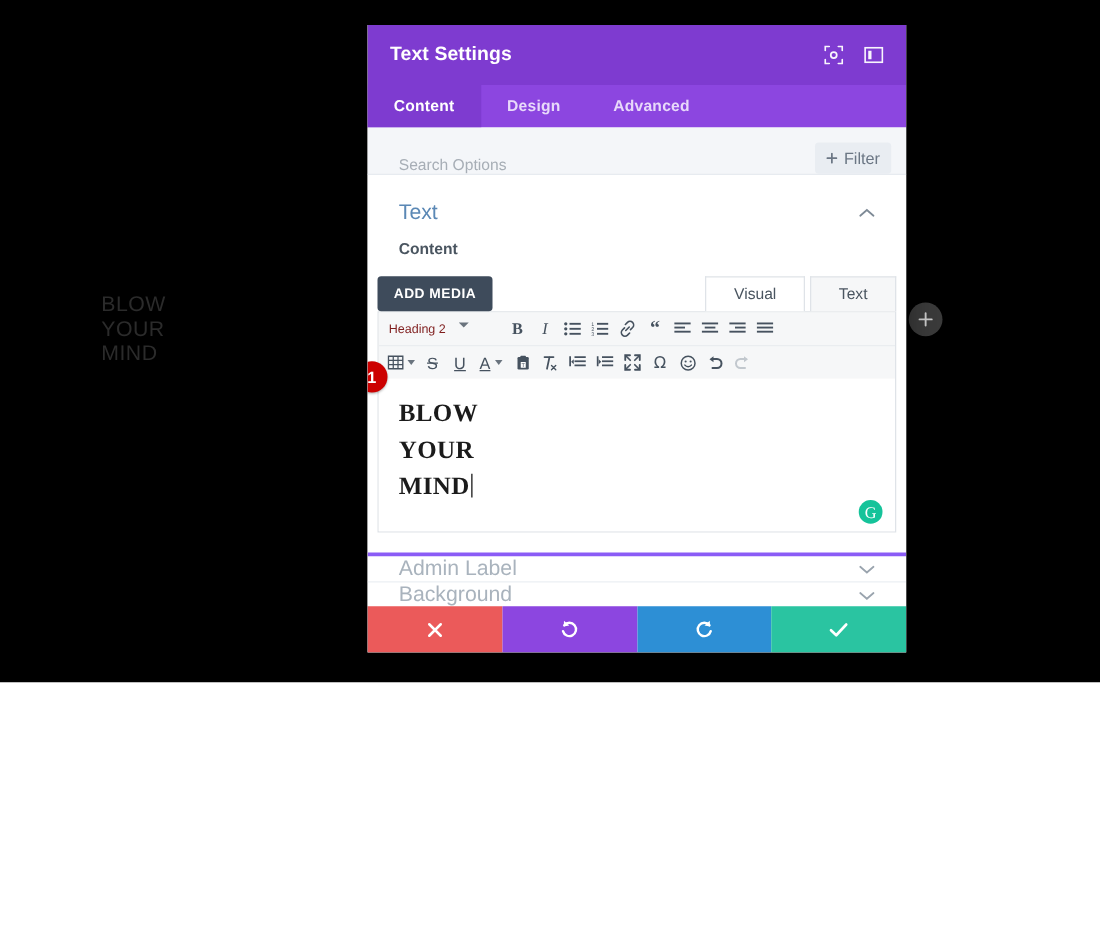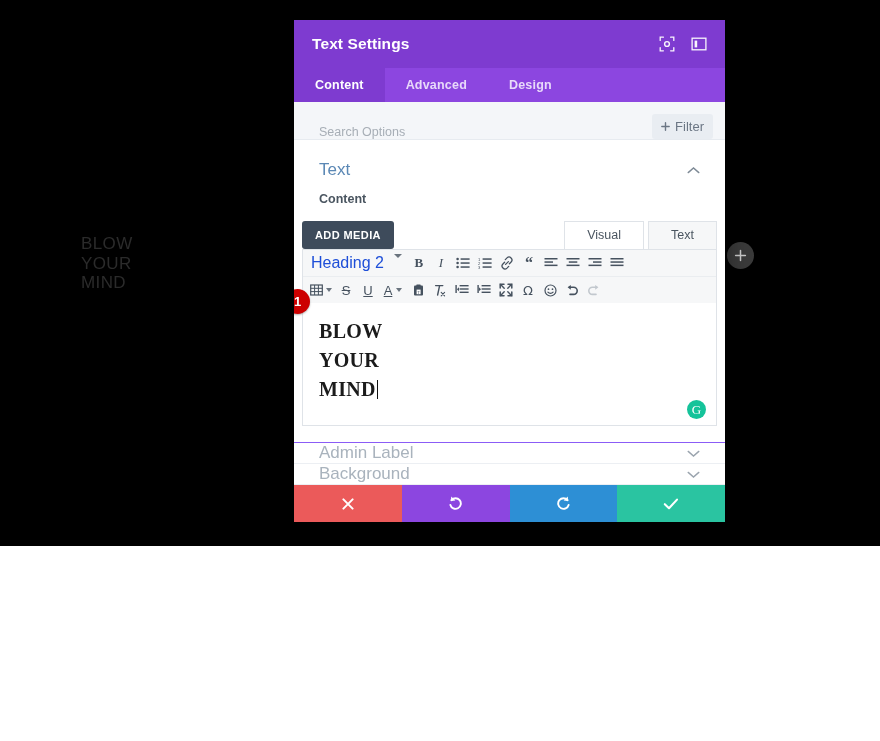--- a/index.html
+++ b/index.html
@@ -83,21 +83,21 @@
     padding: 5px 9px; font-size: 13px; color: #6b7684;
     display: flex; align-items: center; gap: 5px; cursor: pointer;
     font-family: "Liberation Sans", sans-serif;
   }
 
   .modal-body {
     flex: 1; overflow: hidden; background: #ffffff;
     display: flex; flex-direction: column;
   }
 
-  .section-open { padding: 0 0 16px 0; border-bottom: 1px solid #8b5cf6; }
+  .section-open { padding: 0 0 16px 0; border-bottom: 3px solid #8b5cf6; }
   .section-head {
     display: flex; align-items: center; justify-content: space-between;
     padding: 20px 25px 12px 25px; cursor: pointer;
   }
   .section-title-open { font-size: 17px; color: #5b88b5; }
   .section-title-closed { font-size: 17px; color: #a9b3bd; }
   .chev { width: 13px; height: 9px; }
 
   .section-closed {
     display: flex; align-items: center; justify-content: space-between;
@@ -142,21 +142,21 @@
   .tb-row.r2 { border-top: 1px solid #eaedf0; }
   .tb-btn {
     height: 22px; min-width: 22px; padding: 0 3px;
     display: flex; align-items: center; justify-content: center;
     cursor: pointer; color: #46525f; background: transparent; border: none;
     font-family: "Liberation Sans", sans-serif;
   }
   .tb-btn.dis { color: #c2c8ce; }
   .tb-select {
     display: flex; align-items: flex-start; gap: 10px;
-    font-size: 16px; color: #1d4ed8; cursor: pointer;
+    font-size: 10px; color: #7f1d1d; cursor: pointer;
     padding: 0 6px 0 4px; min-width: 96px;
   }
   .caret { width: 0; height: 0; border-left: 4px solid transparent;
            border-right: 4px solid transparent; border-top: 4px solid #6a747e; }
   .caret.sm { border-left-width: 3.5px; border-right-width: 3.5px; border-top-width: 4px; }
 
   .editor-area {
     position: relative; min-height: 122px; padding: 14px 16px 8px 16px;
     background: #ffffff;
   }
@@ -236,22 +236,22 @@
         </svg>
         <svg class="hdr-icon" viewBox="0 0 16 16">
           <rect x="1.1" y="2.2" width="13.8" height="11.6" fill="none" stroke="#ffffff" stroke-width="1.3"></rect>
           <rect x="3.6" y="4.6" width="2.6" height="6.8" fill="#ffffff"></rect>
         </svg>
       </div>
     </div>
 
     <div class="tabs">
       <div class="tab active">Content</div>
+      <div class="tab">Design</div>
       <div class="tab">Advanced</div>
-      <div class="tab">Design</div>
     </div>
 
     <div class="searchbar">
       <input class="search-input" type="text" placeholder="Search Options" style="">
       <button class="filter-btn">
         <svg width="9" height="9" viewBox="0 0 9 9">
           <path d="M4.5 .8v7.4M.8 4.5h7.4" stroke="#6b7684" stroke-width="1.4" stroke-linecap="round"></path>
         </svg>
         <span>Filter</span>
       </button>

